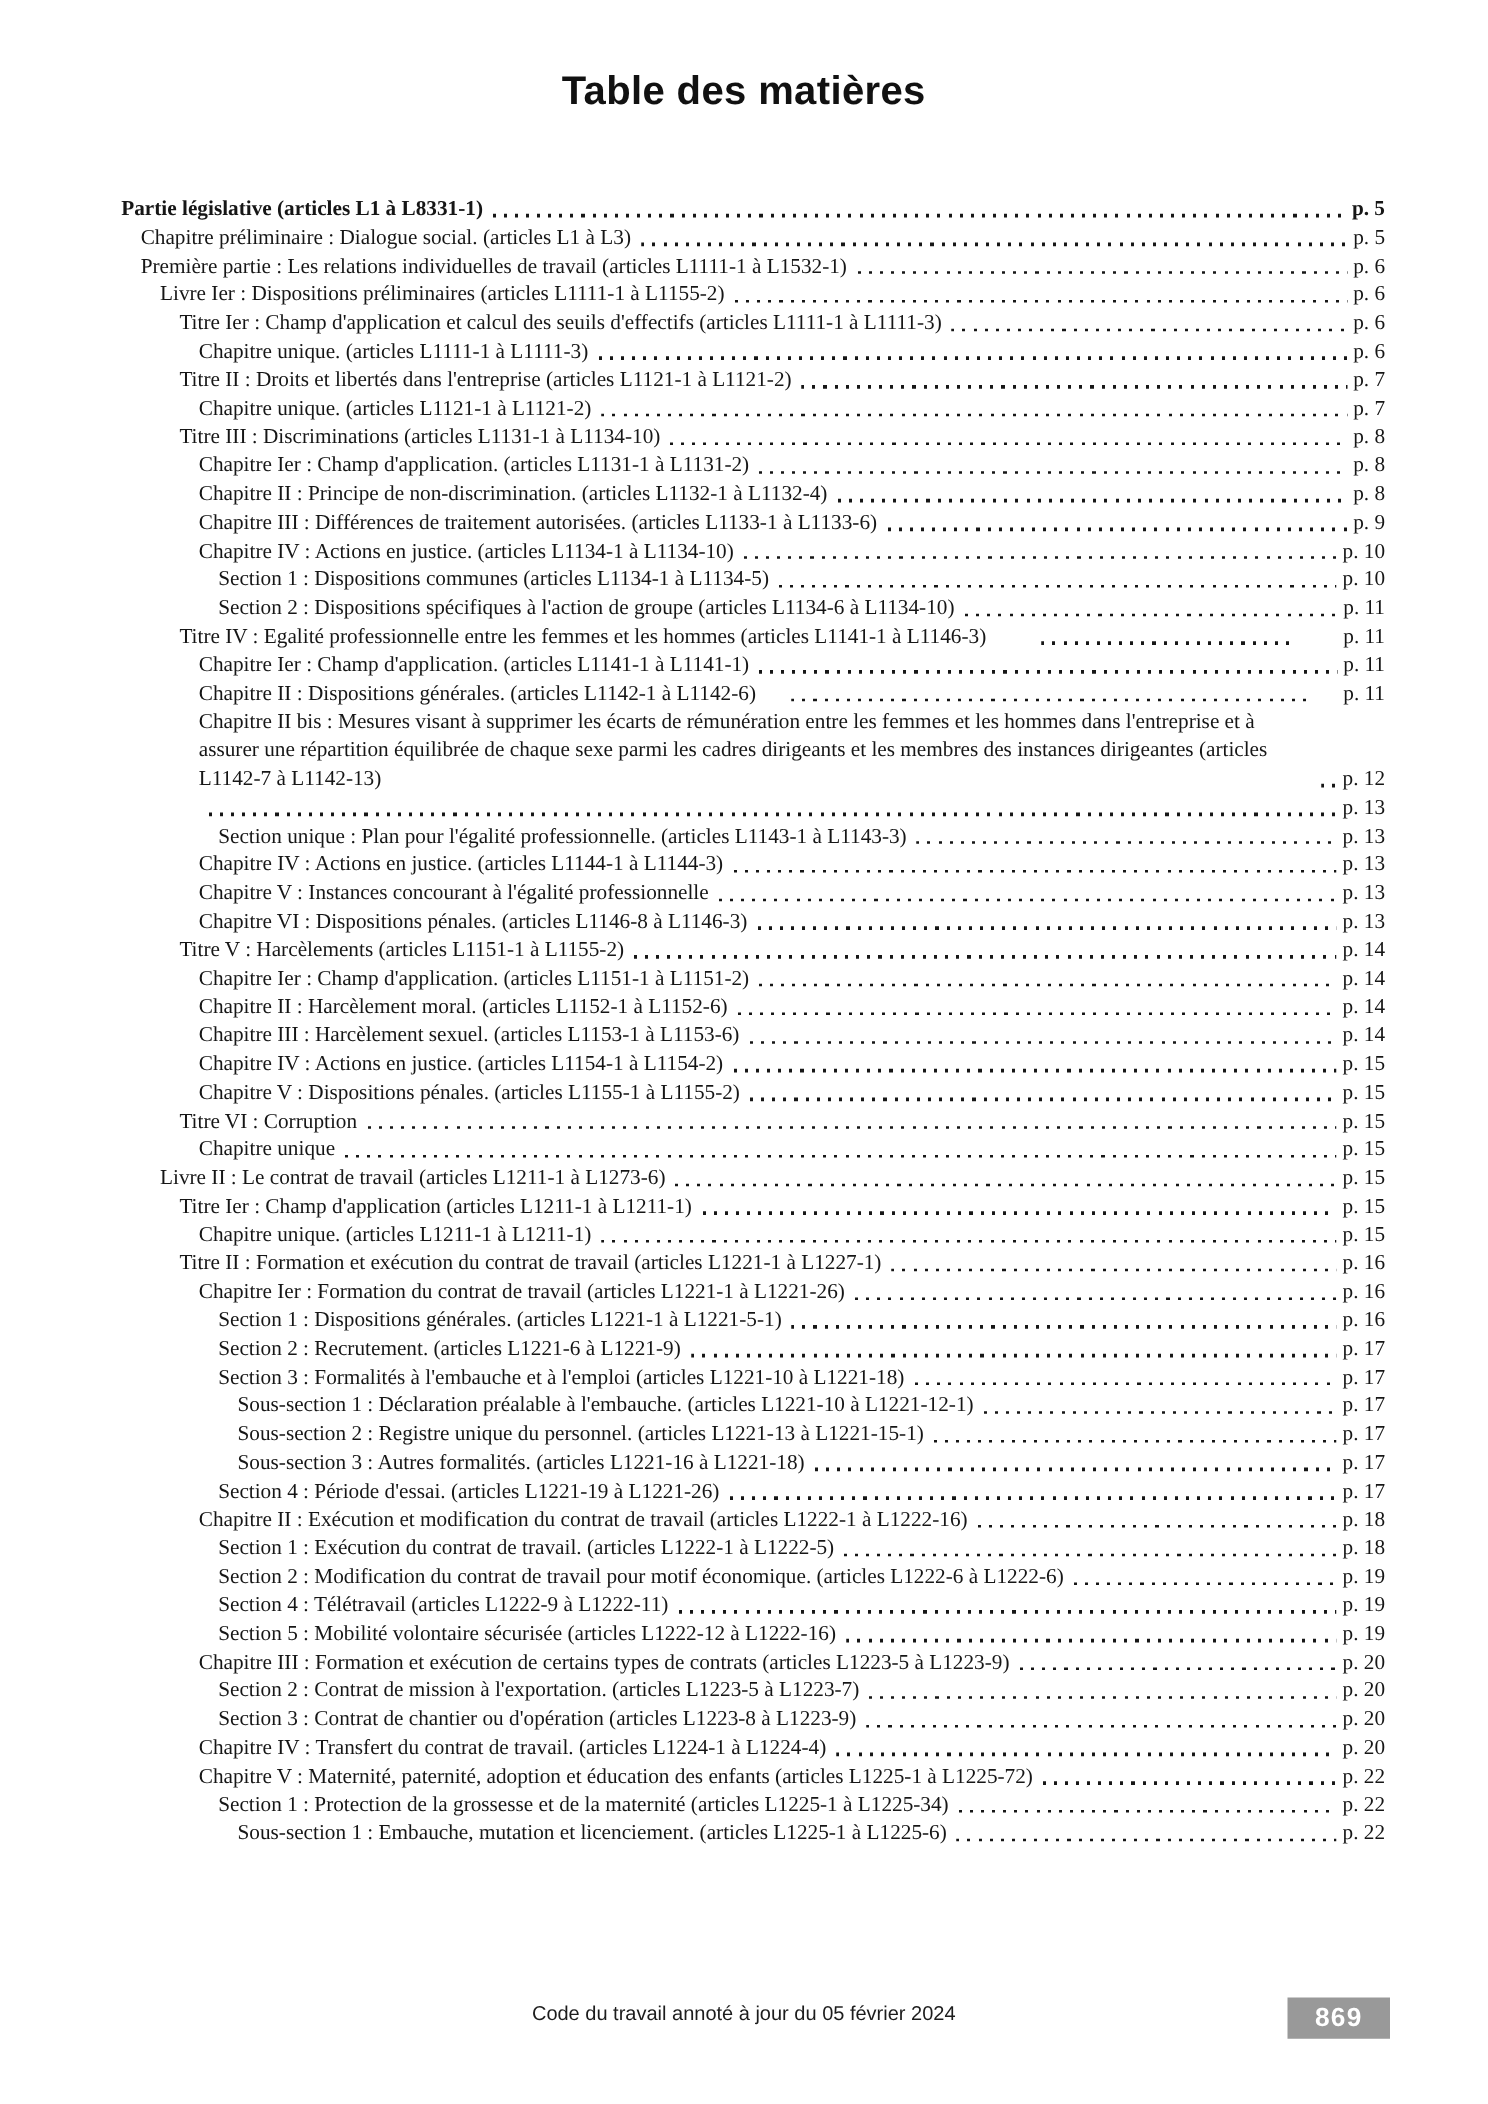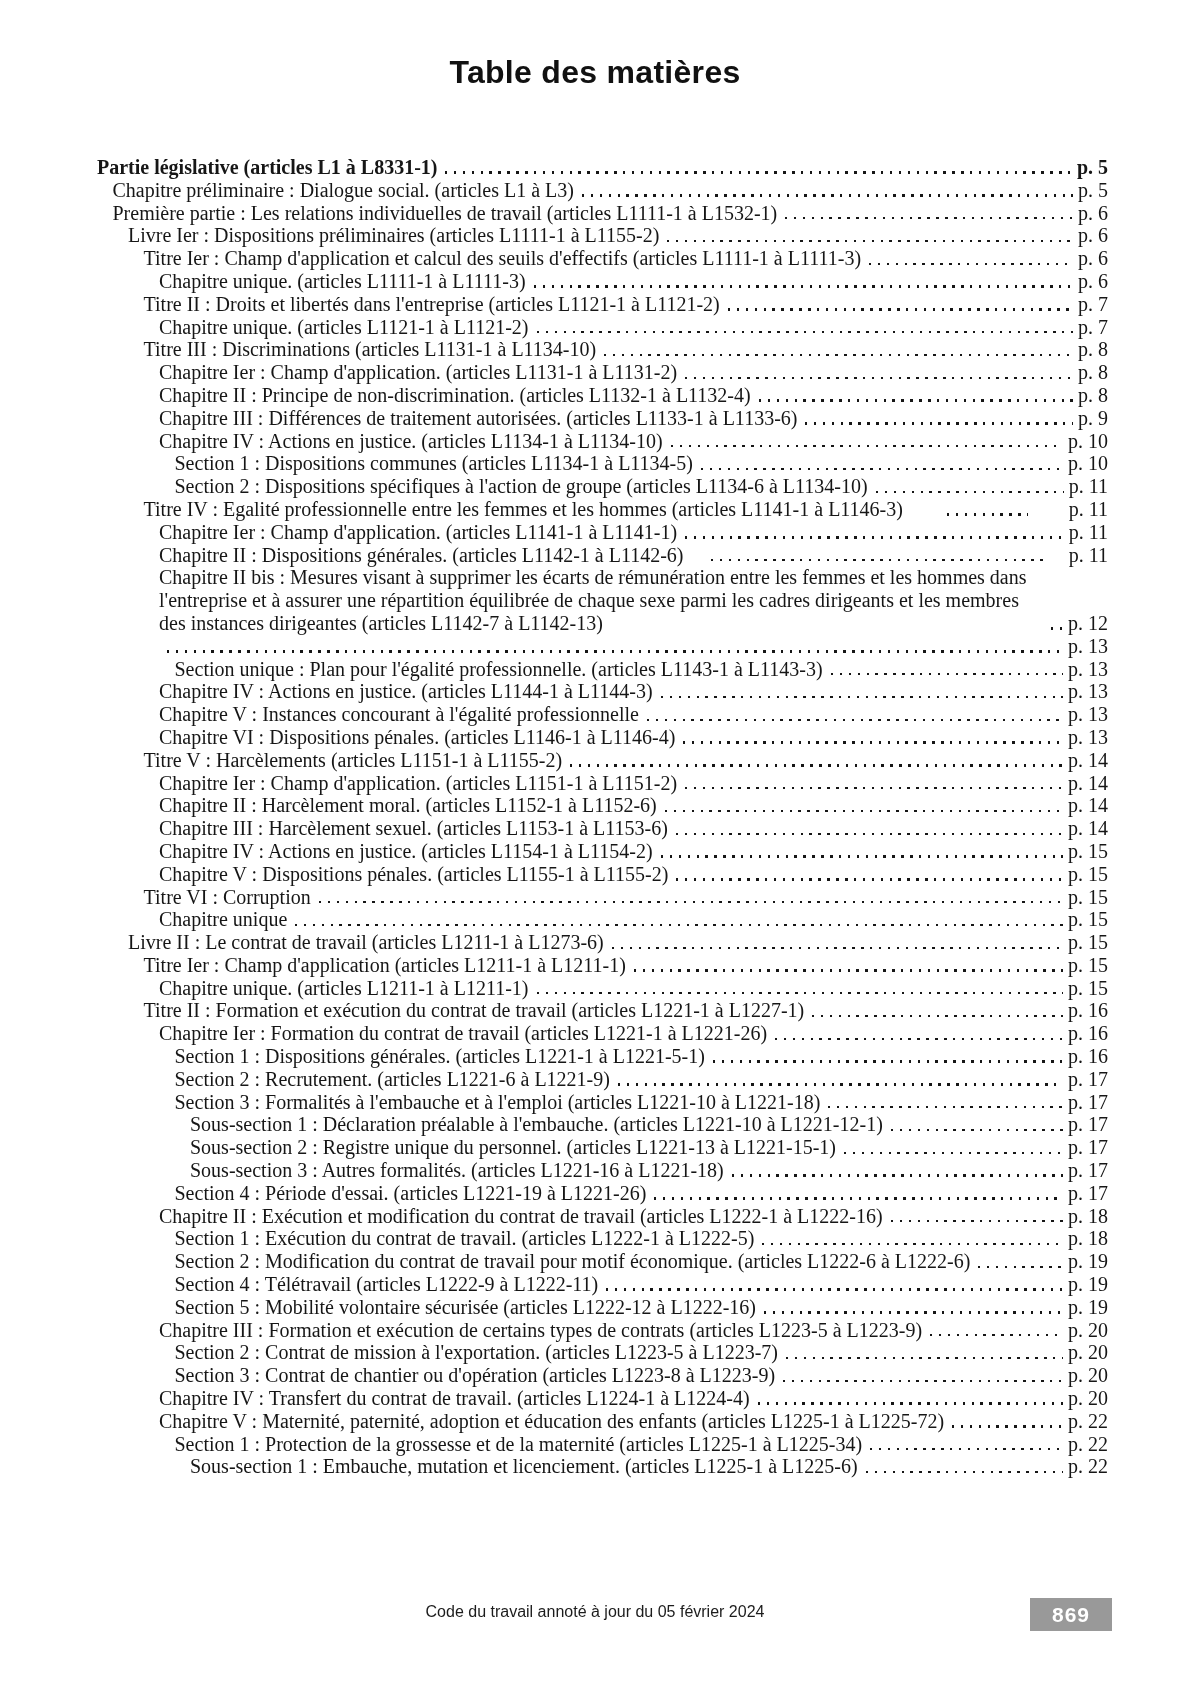--- a/index.html
+++ b/index.html
@@ -21,21 +21,21 @@
     color: #111111;
   }
   .toc {
     position: absolute;
     left: 97px; top: 156px;
     width: 1011px;
   }
   .toc-row {
     display: flex;
     align-items: flex-end;
-    font-size: 20px;
+    font-size: 17px;
     line-height: 22.8px;
   }
   .toc-row.bold { font-weight: 700; }
   .toc-label { min-width: 0; }
   .toc-dots {
     flex: 1 1 auto;
     min-width: 12px;
     height: 2.4px;
     margin: 0 5px 5px 8px;
     background-image: repeating-linear-gradient(to right, currentColor 0 2.4px, transparent 2.4px 8.9px);
@@ -183,21 +183,21 @@
         <span class="toc-label">Chapitre IV : Actions en justice. (articles L1144-1 à L1144-3)</span>
         <span class="toc-dots"></span>
         <span class="toc-page">p. 13</span>
       </div>
       <div class="toc-row" style="padding-left: 62px; text-align: center;">
         <span class="toc-label">Chapitre V : Instances concourant à l'égalité professionnelle</span>
         <span class="toc-dots"></span>
         <span class="toc-page">p. 13</span>
       </div>
       <div class="toc-row" style="padding-left: 62px;">
-        <span class="toc-label">Chapitre VI : Dispositions pénales. (articles L1146-1 à L1146-4)</span>
+        <span class="toc-label">Chapitre VI : Dispositions pénales. (articles L1146-8 à L1146-3)</span>
         <span class="toc-dots"></span>
         <span class="toc-page">p. 13</span>
       </div>
       <div class="toc-row" style="padding-left: 46.5px;">
         <span class="toc-label">Titre V : Harcèlements (articles L1151-1 à L1155-2)</span>
         <span class="toc-dots"></span>
         <span class="toc-page">p. 14</span>
       </div>
       <div class="toc-row" style="padding-left: 62px;">
         <span class="toc-label">Chapitre Ier : Champ d'application. (articles L1151-1 à L1151-2)</span>

